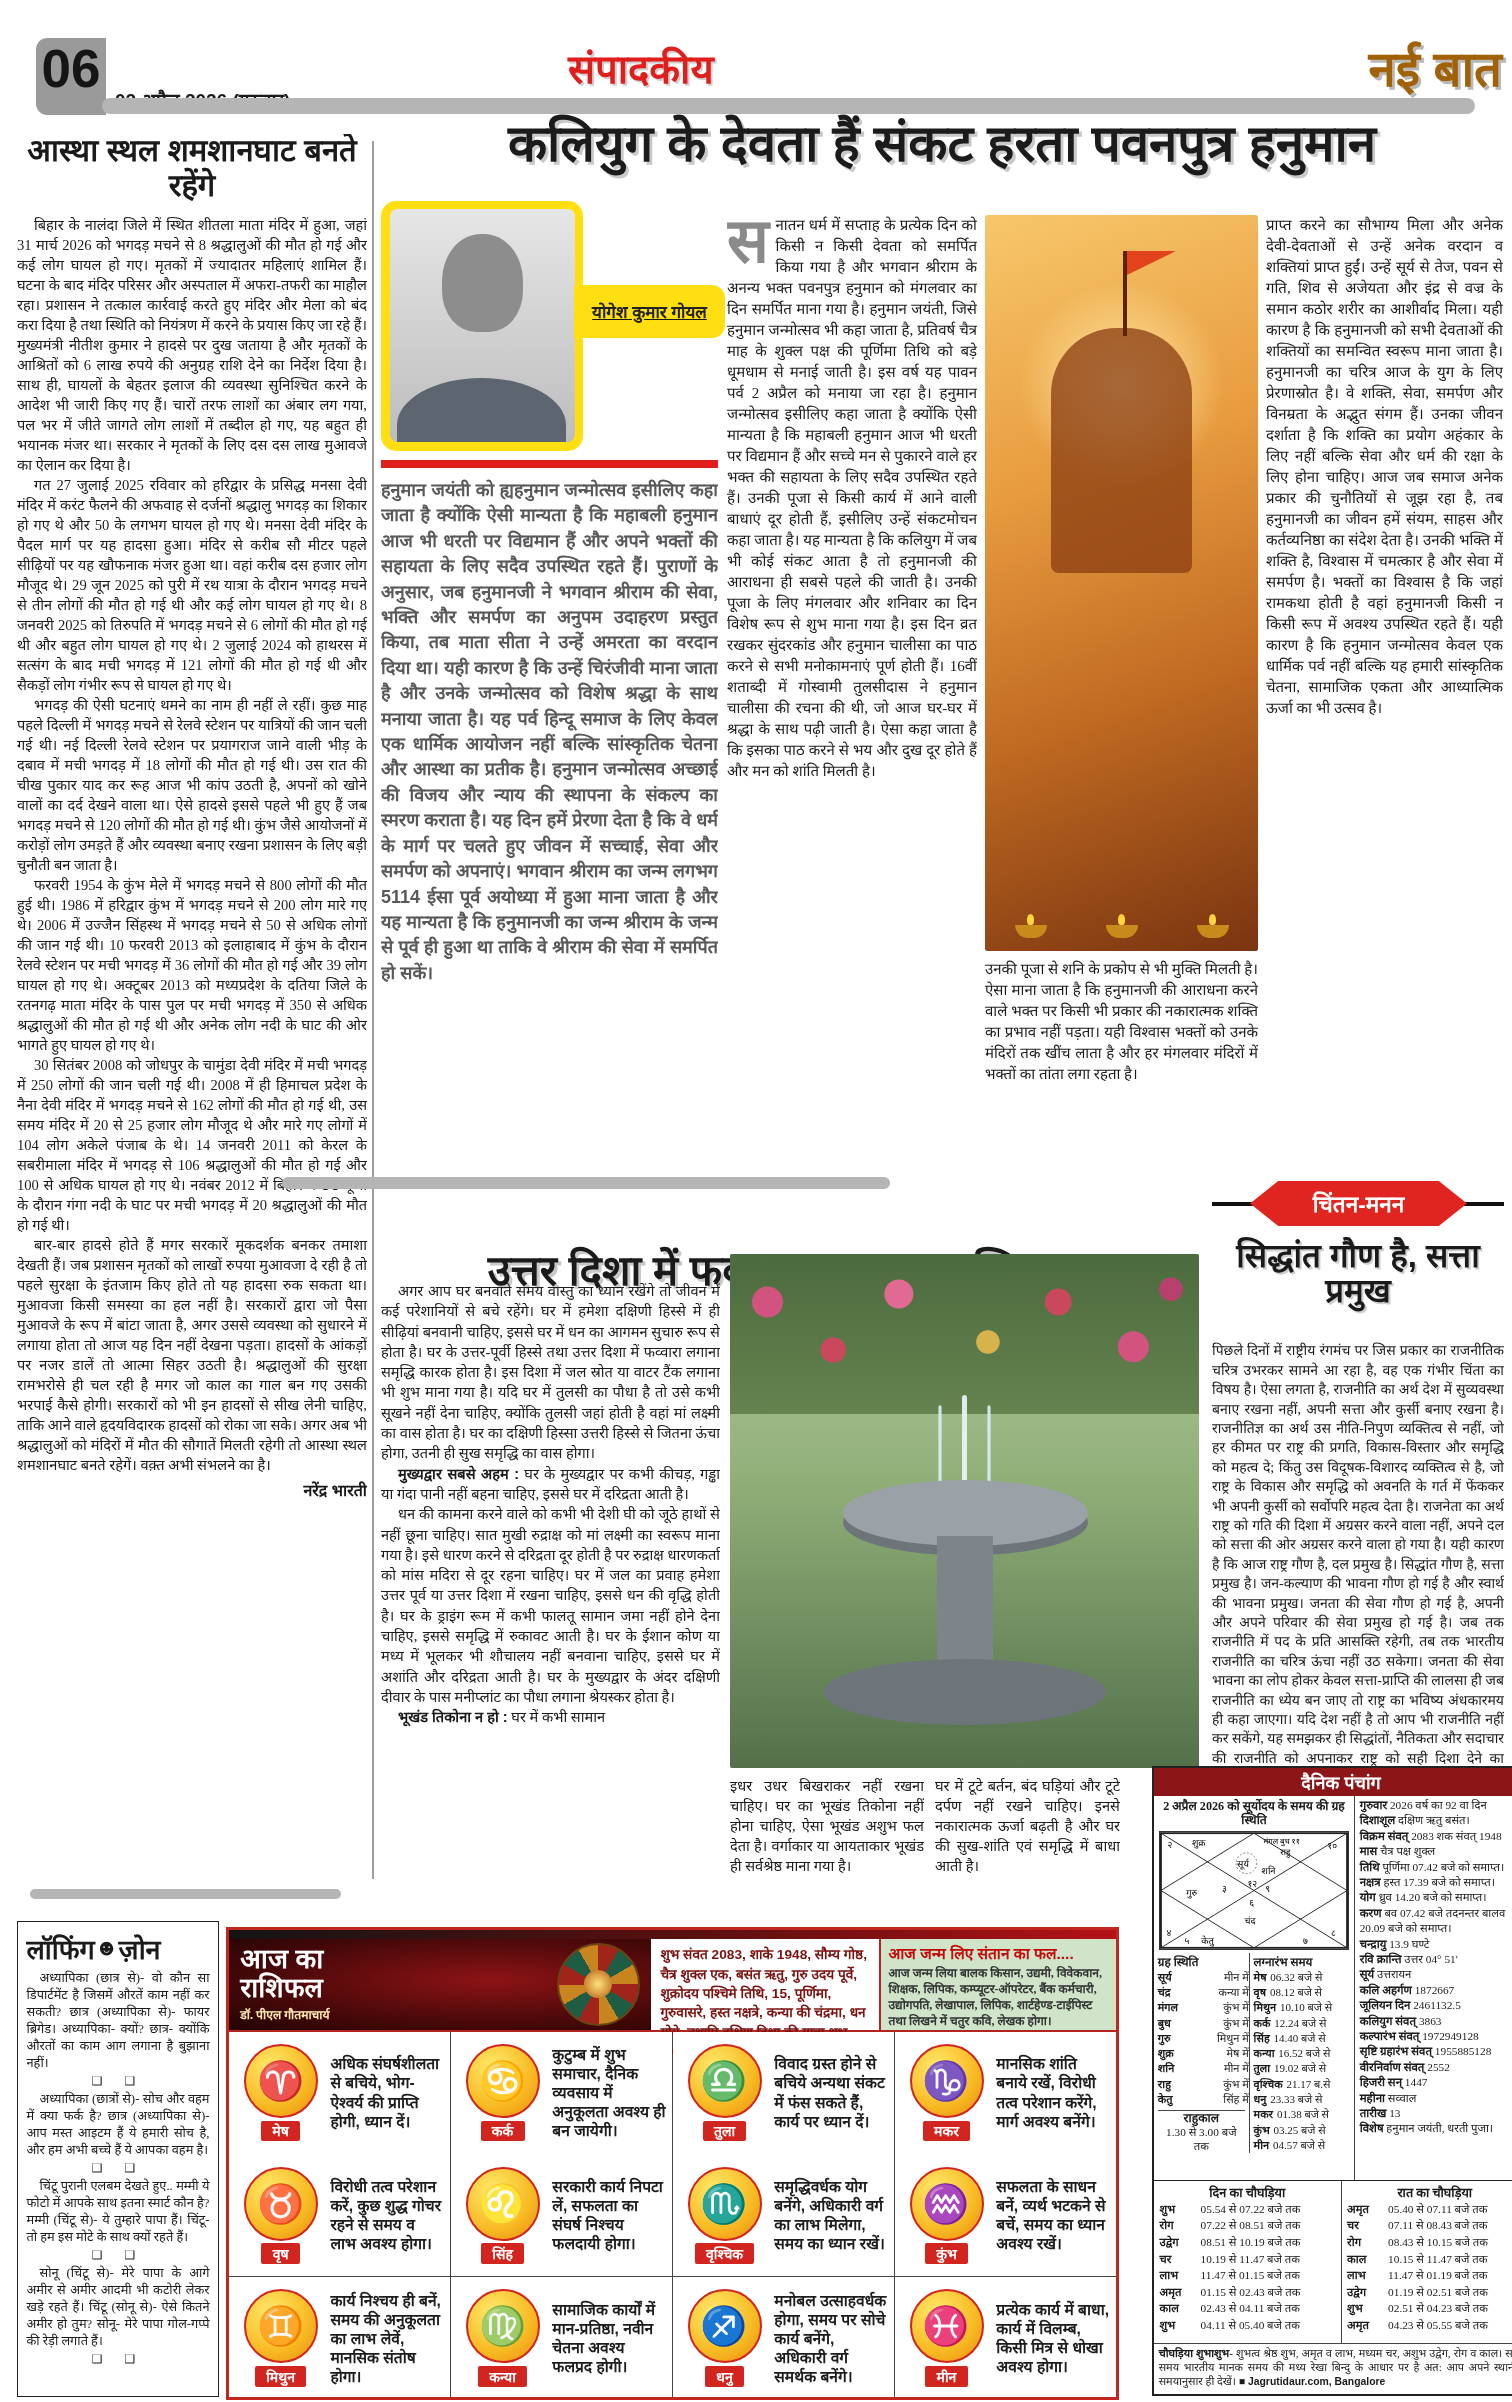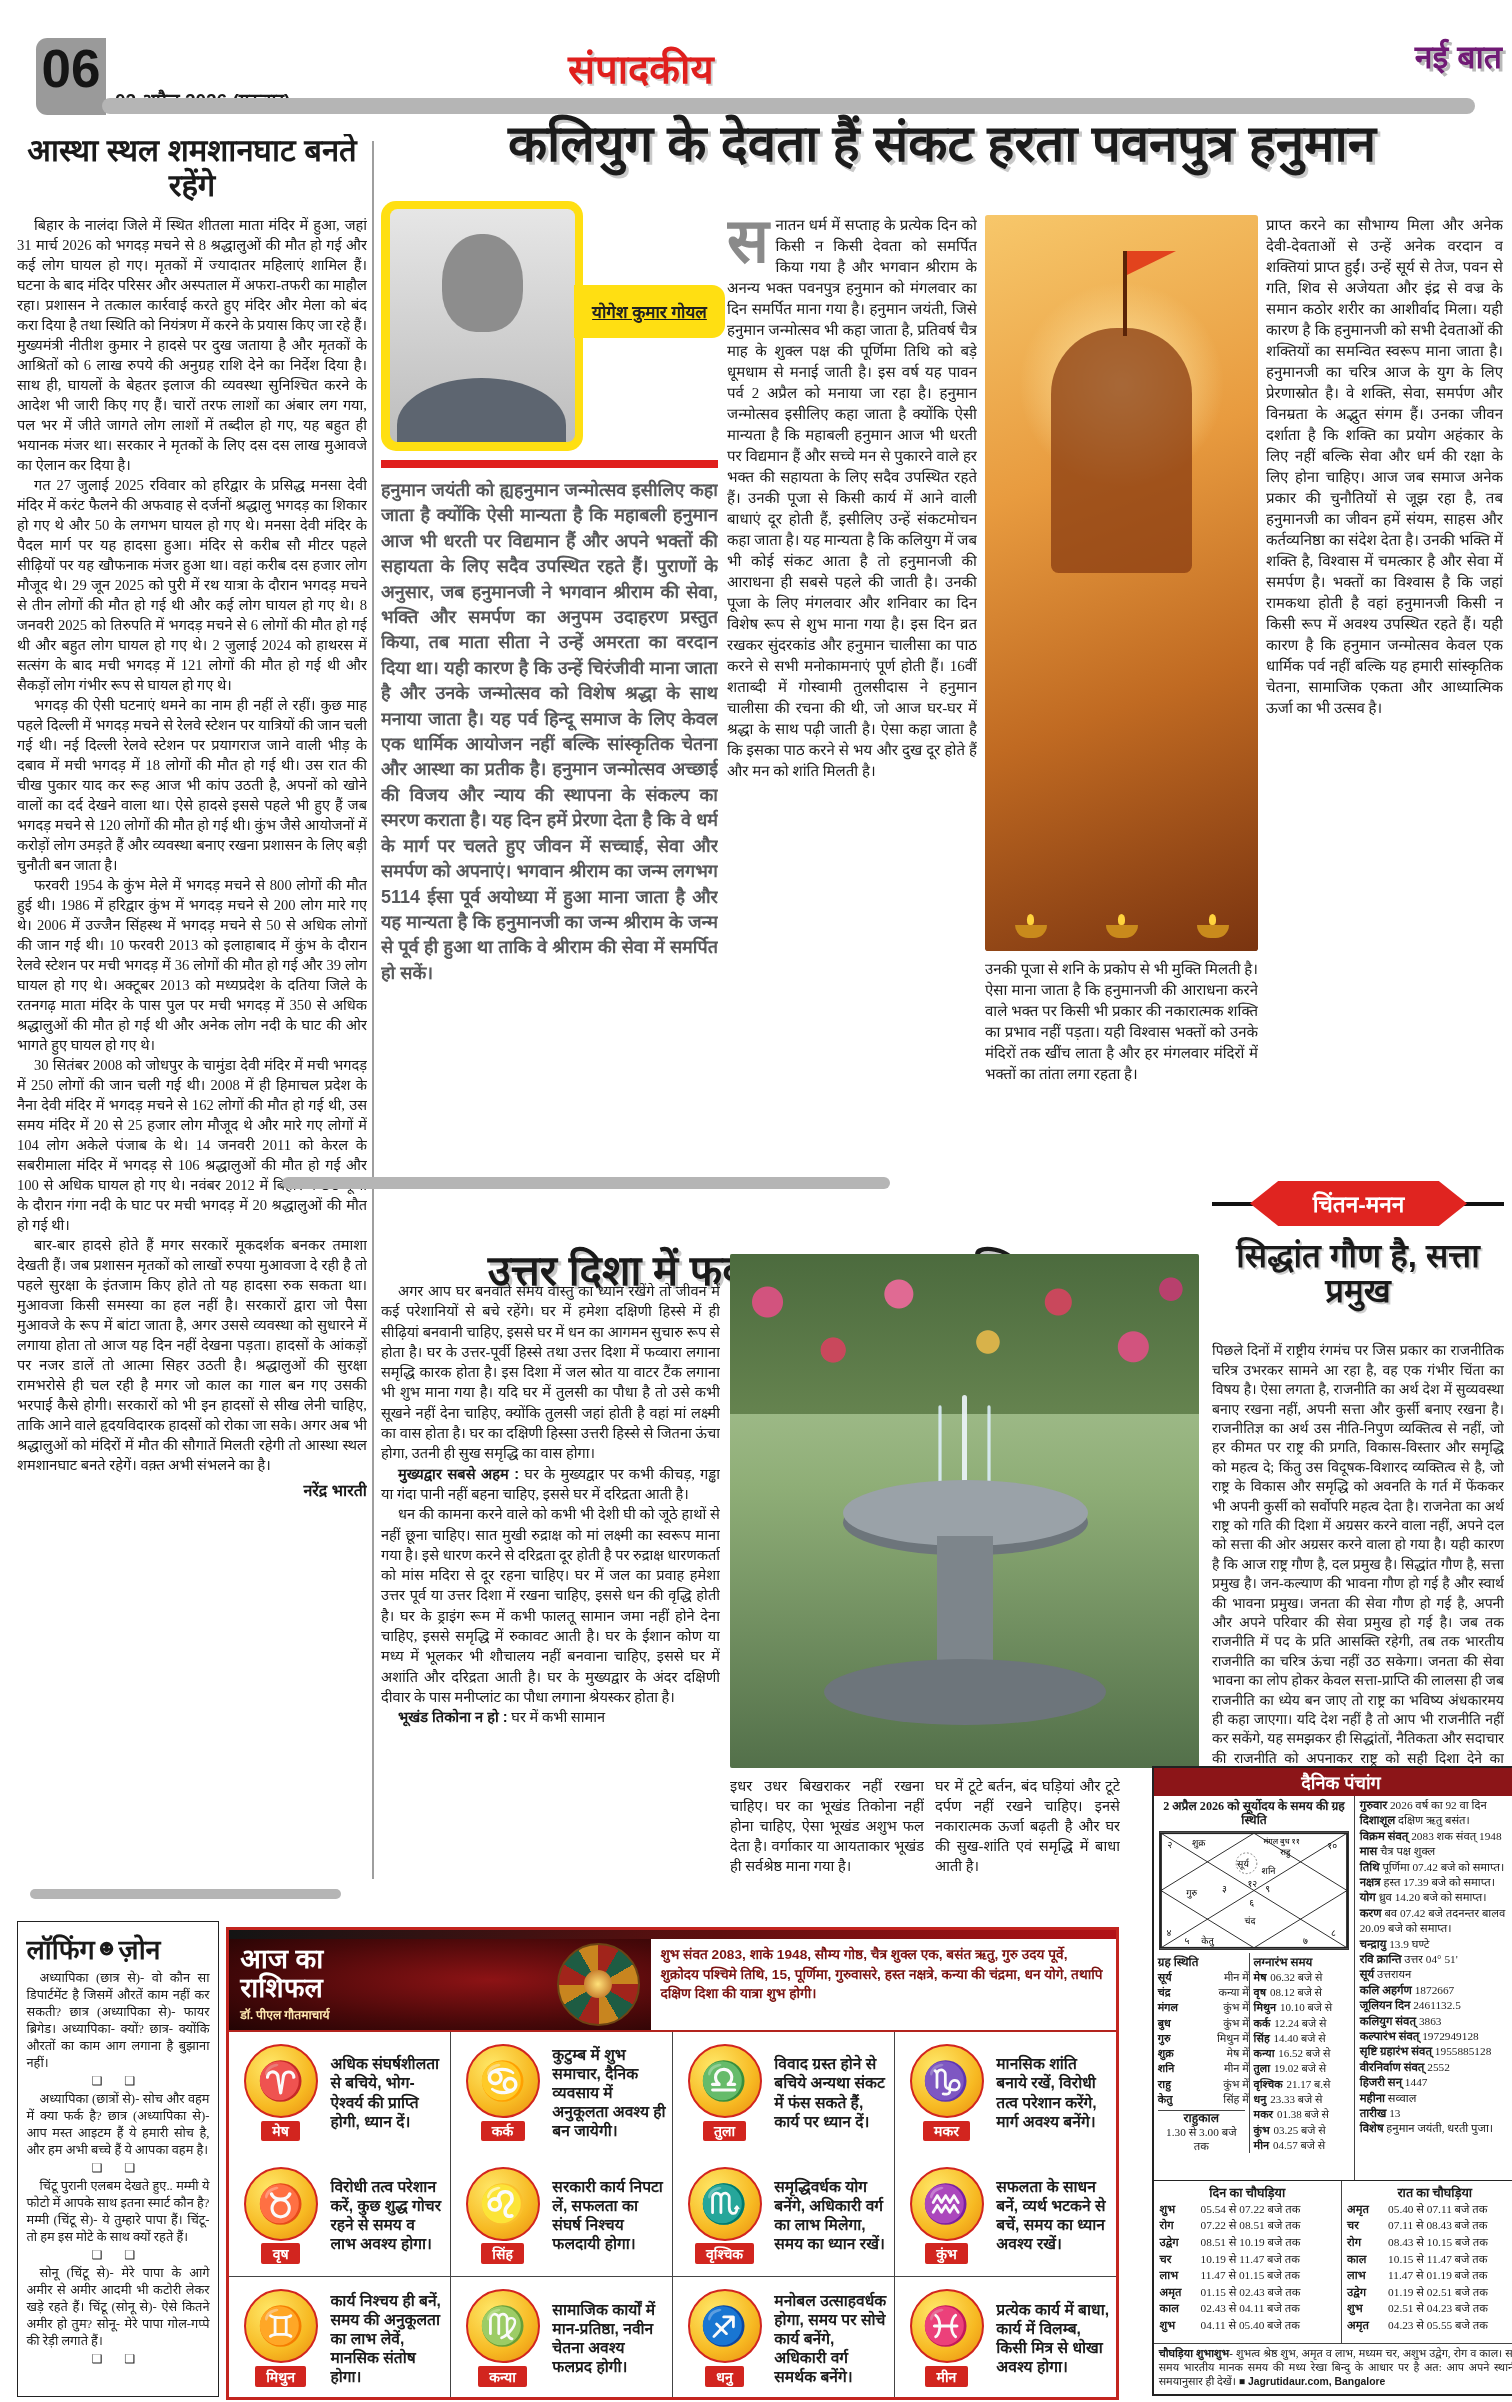--- a/index.html
+++ b/index.html
@@ -10,22 +10,22 @@
   .justify{text-align:justify;}
   .hide-over{overflow:hidden;}
 
   
   .pg-tab{left:36px;top:38px;width:70px;height:77px;background:#9a9a9a;border-radius:11.3px 0 0 11.3px;
           display:flex;justify-content:center;}
   .pg-num{font-size:53px;font-weight:bold;color:#151515;font-family:"Liberation Sans",sans-serif;}
   .hdr-date{left:115px;top:87px;font-size:19px;font-weight:bold;}
   .hdr-section{left:568px;top:40px;width:377px;text-align:left;font-size:40px;font-weight:bold;
                color:#e01f1d;text-shadow:1.9px 1.9px 0 #cfcfcf;}
-  .hdr-masthead{left:1252px;top:34px;width:250px;text-align:right;font-size:32px;font-weight:bold;
-                color:#701a75;text-shadow:2.8px 2.8px 0 #b9b9b9;}
+  .hdr-masthead{left:1252px;top:34px;width:250px;text-align:right;font-size:49px;font-weight:bold;
+                color:#a16207;text-shadow:2.8px 2.8px 0 #b9b9b9;}
   .hdr-bar{left:102px;top:98px;width:1373px;height:16px;background:#b5b5b5;border-radius:8.5px;}
 
   
   .left-art{left:17px;top:134px;width:350px;height:1750px;}
   .left-title{font-size:31px;line-height:1.12;font-weight:bold;text-align:center;margin:0 0 11.3px 0;}
   .left-body p{font-size:14.6px;line-height:20px;margin:0;text-indent:17px;}
   .left-sig{text-align:right;font-weight:bold;font-size:16px;margin-top:3.8px;}
   .left-endbar{left:30px;top:1889px;width:311px;height:10.4px;background:#b5b5b5;border-radius:5.6px;}
   .vline-main{left:372px;top:141px;width:1.9px;height:1738px;background:#9e9e9e;}
 
@@ -597,20 +597,24 @@
       <div class="rf-panel">
         <div class="rf-tbox">
           <div class="rf-title">आज का राशिफल</div>
           <div class="rf-astro">डॉ. पीएल गौतमाचार्य</div>
         </div>
         <div class="rf-wheel">
           <div class="rf-wheel-center"></div>
         </div>
       </div>
       <div class="rf-muhurat">शुभ संवत 2083, शाके 1948, सौम्य गोष्ठ, चैत्र शुक्ल एक, बसंत ऋतु, गुरु उदय पूर्वे, शुक्रोदय पश्चिमे तिथि, 15, पूर्णिमा, गुरुवासरे, हस्त नक्षत्रे, कन्या की चंद्रमा, धन योगे, तथापि दक्षिण दिशा की यात्रा शुभ होगी।</div>
+      <div class="rf-green">
+        <div class="rf-g-title">आज जन्म लिए संतान का फल....</div>
+        <div class="rf-g-body">आज जन्म लिया बालक किसान, उद्यमी, विवेकवान, शिक्षक, लिपिक, कम्प्यूटर-ऑपरेटर, बैंक कर्मचारी, उद्योगपति, लेखापाल, लिपिक, शार्टहेण्ड-टाईपिस्ट तथा लिखने में चतुर कवि, लेखक होगा।</div>
+      </div>
     </div>
     <div class="rf-grid">
 
         <div class="rf-cell">
           <div class="rf-iconcol">
             <div class="rf-circ">♈</div>
             <div class="rf-tag">मेष</div>
           </div>
           <div class="rf-text">अधिक संघर्षशीलता से बचिये, भोग-ऐश्वर्य की प्राप्ति होगी, ध्यान दें।</div>
         </div>

